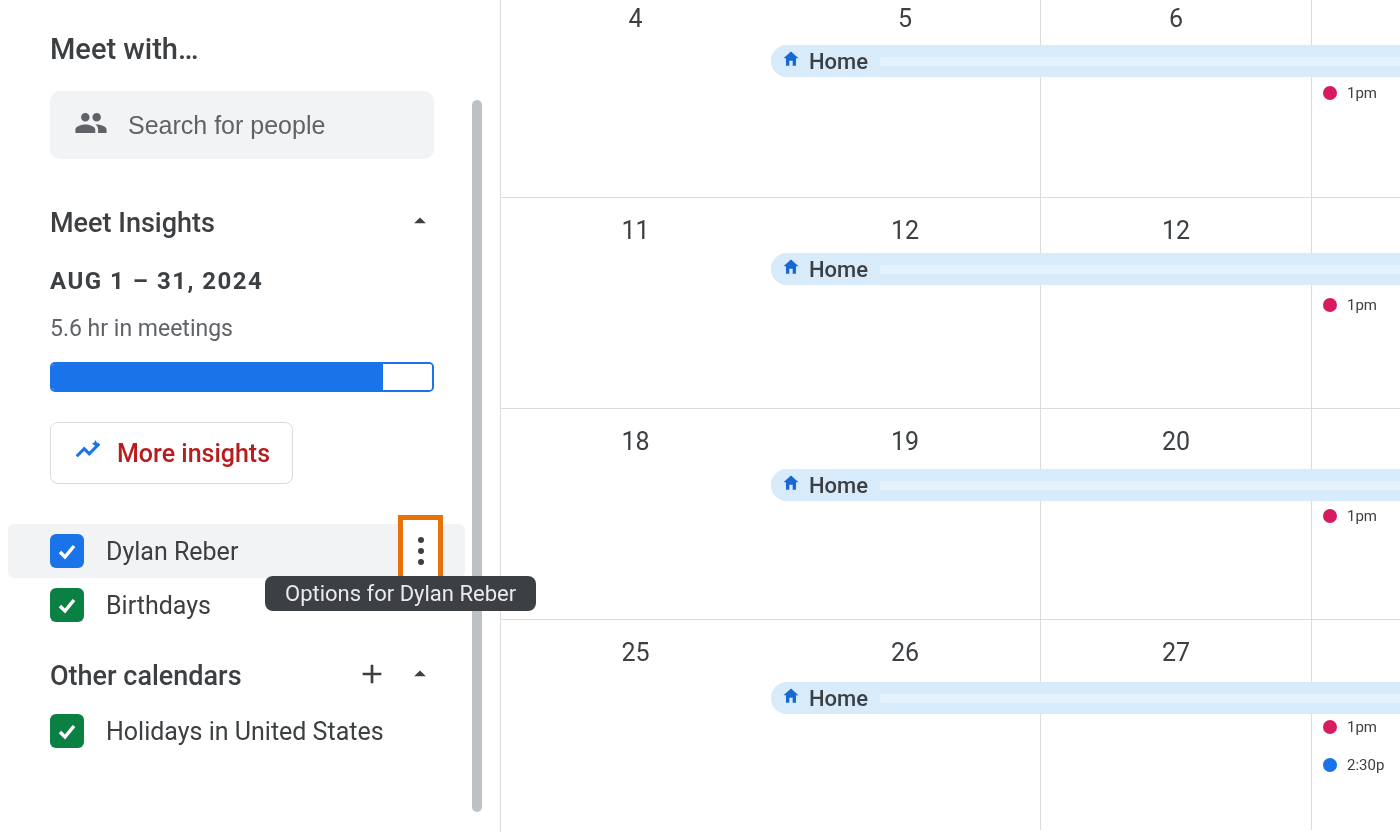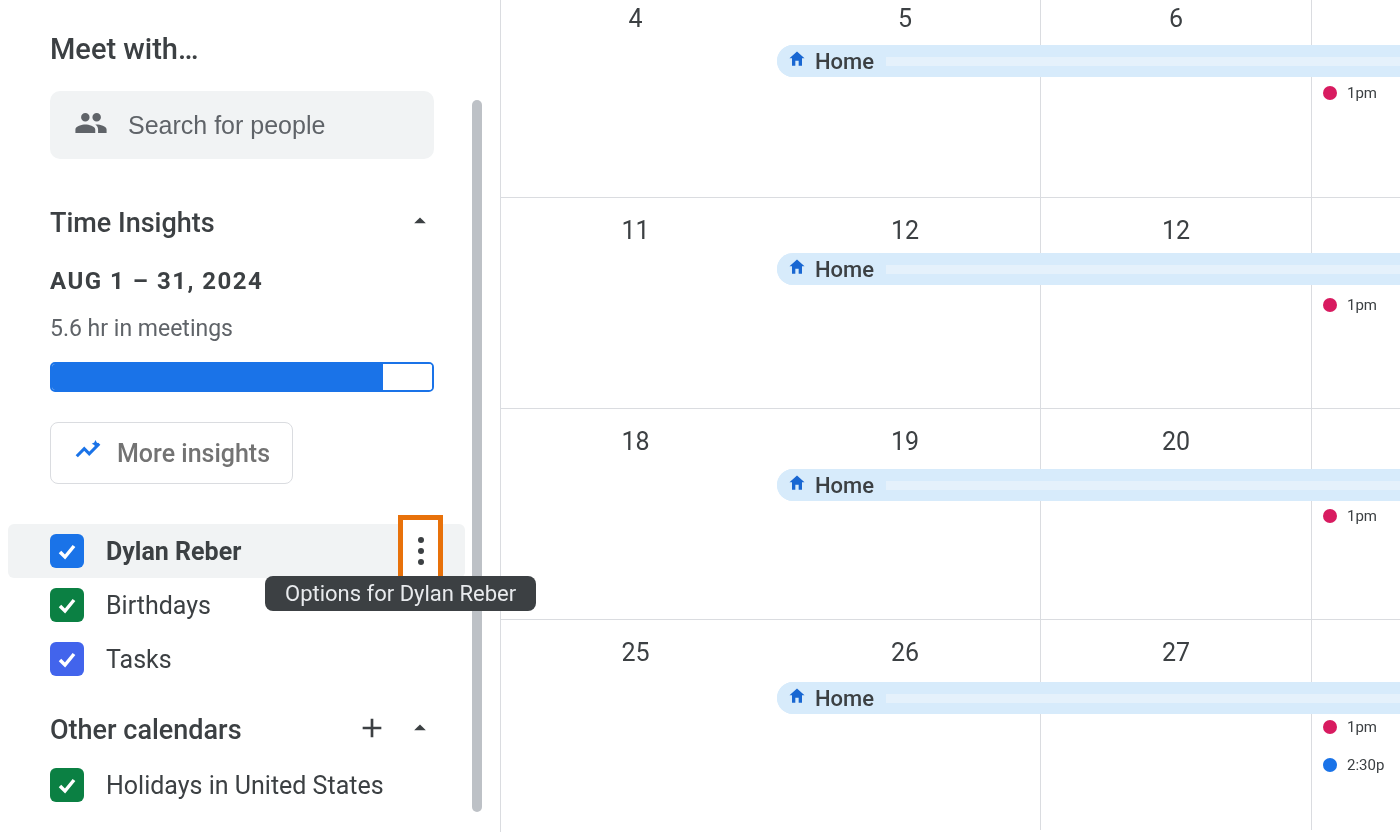--- a/index.html
+++ b/index.html
@@ -96,21 +96,21 @@
 
   .insights-btn {
     display: inline-flex;
     align-items: center;
     gap: 14px;
     border: 1.5px solid #dadce0;
     border-radius: 8px;
     padding: 12px 22px;
     font-size: 25px;
     font-weight: 500;
-    color: #737373;
+    color: #b91c1c;
     cursor: pointer;
     margin-bottom: 40px;
   }
 
   .cal-list { display: flex; flex-direction: column; }
   .cal-item {
     display: flex;
     align-items: center;
     gap: 22px;
     height: 54px;
@@ -119,21 +119,20 @@
     position: relative;
     border-radius: 6px;
     padding-left: 0;
     width: 415px;
   }
   .cal-item.hovered {
     background: #f1f3f4;
     margin-left: -42px;
     padding-left: 42px;
     width: 457px;
-    font-weight: bold;
   }
   .cal-checkbox {
     width: 34px;
     height: 34px;
     border-radius: 6px;
     display: flex;
     align-items: center;
     justify-content: center;
     flex-shrink: 0;
   }
@@ -193,21 +192,21 @@
   .day-num {
     text-align: center;
     font-size: 25px;
     color: #3c4043;
     font-weight: 400;
     margin-top: 18px;
   }
 
   .home-chip {
     position: absolute;
-    left: 276px;
+    left: 270px;
     right: 0;
     height: 32px;
     background: #d7ebfb;
     display: flex;
     align-items: center;
     border-radius: 16px 0 0 16px;
   }
   .home-chip-inner {
     display: inline-flex;
     align-items: center;
@@ -261,21 +260,21 @@
         <span class="icon">
           <svg class="people-svg" viewBox="0 0 24 24">
               <path d="M16 11c1.66 0 3-1.34 3-3s-1.34-3-3-3-3 1.34-3 3 1.34 3 3 3zm-8 0c1.66 0 3-1.34 3-3S9.66 5 8 5 5 6.34 5 8s1.34 3 3 3zm0 2c-2.33 0-7 1.17-7 3.5V19h14v-2.5C15 14.17 10.33 13 8 13zm8 0c-.29 0-.62.02-.97.05 1.16.84 1.97 1.97 1.97 3.45V19h6v-2.5c0-2.33-4.67-3.5-7-3.5z"></path>
             </svg>
         </span>
         <input type="text" placeholder="Search for people" style="">
       </div>
 
       
       <div class="section-header">
-        <h2>Time Insights</h2>
+        <h2>Meet Insights</h2>
         <span>
           <svg class="chev-svg" viewBox="0 0 24 24">
               <path d="M7 14l5-5 5 5z"></path>
             </svg>
         </span>
       </div>
       <div class="date-range">AUG 1 – 31, 2024</div>
       <div class="meeting-hours">5.6 hr in meetings</div>
       <div class="progress-bar">
         <div class="progress-fill" id="pfill" style="width: 87%;"></div>
@@ -309,28 +308,20 @@
             </div>
           </div>
           <div class="cal-item">
             <div class="cal-checkbox" style="background: rgb(11, 128, 67);">
               <svg width="24" height="24" viewBox="0 0 24 24">
                 <polyline class="checkmark" points="5,13 10,18 19,7"></polyline>
               </svg>
             </div>
             <span class="cal-label">Birthdays</span>
           </div>
-          <div class="cal-item">
-            <div class="cal-checkbox" style="background: rgb(66, 100, 236);">
-              <svg width="24" height="24" viewBox="0 0 24 24">
-                <polyline class="checkmark" points="5,13 10,18 19,7"></polyline>
-              </svg>
-            </div>
-            <span class="cal-label">Tasks</span>
-          </div>
         </div>
 
       
       <div class="section-header" style="margin-top:26px">
         <h2>Other calendars</h2>
         <div class="actions">
           <span>
             <svg class="plus-svg" viewBox="0 0 24 24">
                 <path d="M19 13h-6v6h-2v-6H5v-2h6V5h2v6h6v2z"></path>
               </svg>

